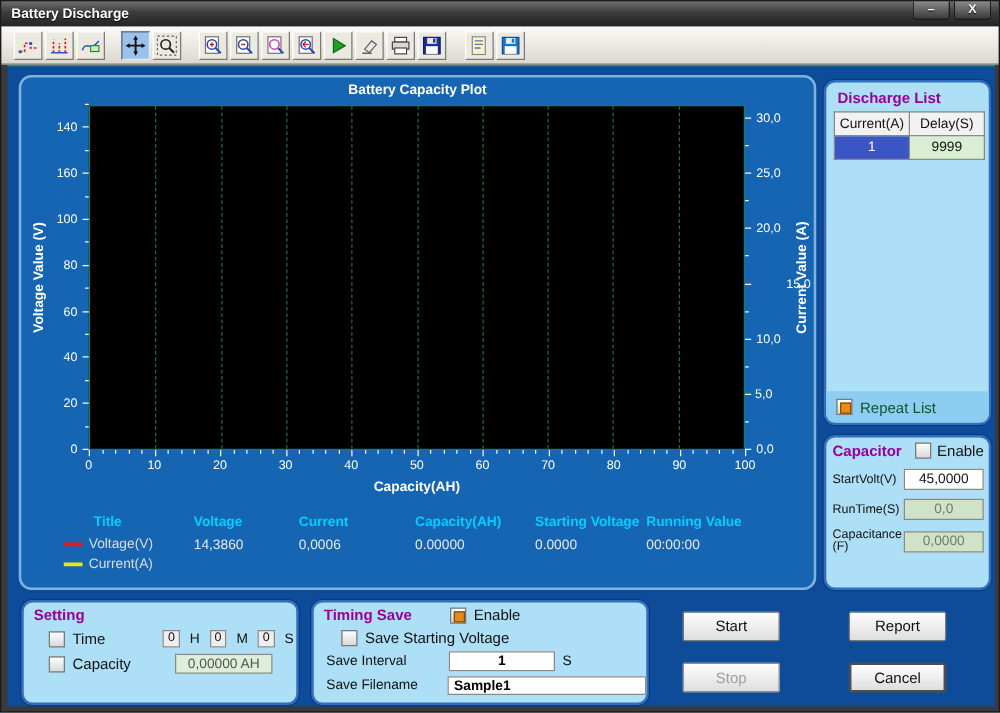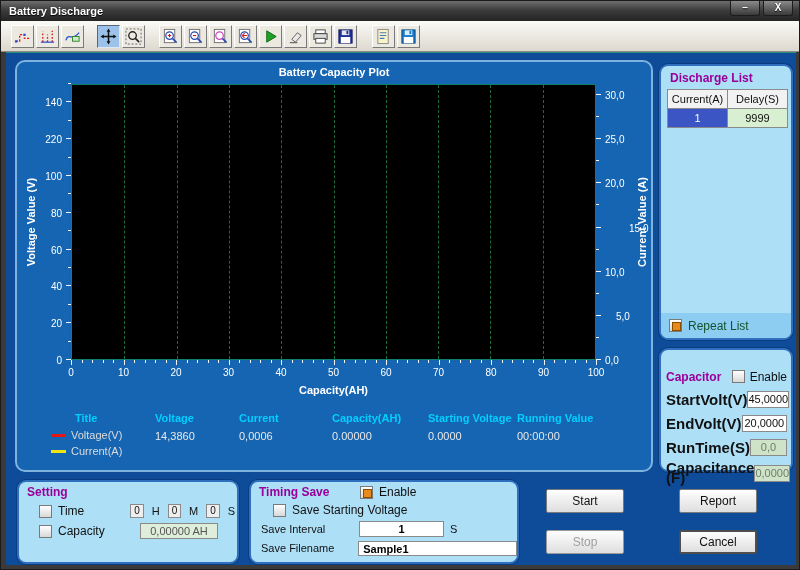--- a/index.html
+++ b/index.html
@@ -61,25 +61,25 @@
   .cell-val { background:#d9efd2; color:#111; }
   .repeat-row { position:absolute; left:0; bottom:0; width:130px; height:25px; background:#8dcdf2; border-radius:0 0 7px 7px; display:flex; align-items:center; gap:6px; padding-left:8px; }
   .repeat-row span { font-size:12px; color:#14532d; }
 
   
   .cb { width:13px; height:13px; background:linear-gradient(#ffffff,#d8d8d8); border:1px solid #7a7a7a; flex:0 0 13px; position:relative; }
   .cb.on::after { content:""; position:absolute; left:2px; top:2px; width:7px; height:7px; background:#e8891c; border:1px solid #8a4d00; }
 
   
   .cap { left:653px; top:295px; width:134px; height:124px; padding:4px 4px 0 5px; }
-  .cap-head { display:flex; gap:5px;margin-top:16px; }
+  .cap-head { display:flex; gap:5px; }
   .cap-head .ptitle { flex:1; }
   .cap-head span.enlab { font-size:12px; color:#111; }
   .cap-row { display:flex; align-items:center; margin-top:7px; }
-  .cap-row label { flex:1; font-size:15px; color:#111; line-height:10px;font-weight:bold; }
+  .cap-row label { flex:1; font-size:10px; color:#111; line-height:10px; }
   .cap-in { width:64px; height:17px; border:1px solid #8a8a8a; background:#fff; font-size:11px; color:#111; text-align:center; line-height:15px; }
   .cap-in.dis { background:#cfe3c8; color:#6d7d6d; }
 
   
   .setting { left:11px; top:427px; width:222px; height:84px; padding:3px 0 0 8px; }
   .set-row { display:flex; align-items:center; margin:4px 0 0 12px; gap:6px; height:16px; }
   .set-row label { font-size:12px; color:#111; width:76px; }
   .in { border:1px solid #8a8a8a; background:#fff; font-size:11px; color:#000; text-align:center; }
   .in-safe { width:78px; height:16px; font-weight:bold; line-height:14px; }
   .tbox { width:15px; height:14px; background:#eee; border:1px solid #8a8a8a; font-size:10px; text-align:center; line-height:12px; color:#111; }
@@ -263,39 +263,39 @@
           <div class="tick" style="right: 0px; bottom: 80%; height: 1px; width: 5px;"></div>
           <div class="tick" style="right: 0px; bottom: 86.6667%; height: 1px; width: 3px;"></div>
           <div class="tick" style="right: 0px; bottom: 93.3333%; height: 1px; width: 5px;"></div>
           <div class="tick" style="right: 0px; bottom: 100%; height: 1px; width: 3px;"></div>
           <div class="alab" style="right: 9px; bottom: 0%; transform: translateY(50%);">0</div>
           <div class="alab" style="right: 9px; bottom: 13.3333%; transform: translateY(50%);">20</div>
           <div class="alab" style="right: 9px; bottom: 26.6667%; transform: translateY(50%);">40</div>
           <div class="alab" style="right: 9px; bottom: 40%; transform: translateY(50%);">60</div>
           <div class="alab" style="right: 9px; bottom: 53.3333%; transform: translateY(50%);">80</div>
           <div class="alab" style="right: 9px; bottom: 66.6667%; transform: translateY(50%);">100</div>
-          <div class="alab" style="right: 9px; bottom: 80%; transform: translateY(50%);">220</div>
+          <div class="alab" style="right: 9px; bottom: 80%; transform: translateY(50%);">160</div>
           <div class="alab" style="right: 9px; bottom: 93.3333%; transform: translateY(50%);">140</div>
         </div>
       <div id="yr">
           <div class="tick" style="left: 0px; bottom: 0%; height: 1px; width: 5px;"></div>
           <div class="tick" style="left: 0px; bottom: 8%; height: 1px; width: 3px;"></div>
           <div class="tick" style="left: 0px; bottom: 16%; height: 1px; width: 5px;"></div>
           <div class="tick" style="left: 0px; bottom: 24%; height: 1px; width: 3px;"></div>
           <div class="tick" style="left: 0px; bottom: 32%; height: 1px; width: 5px;"></div>
           <div class="tick" style="left: 0px; bottom: 40%; height: 1px; width: 3px;"></div>
           <div class="tick" style="left: 0px; bottom: 48%; height: 1px; width: 5px;"></div>
           <div class="tick" style="left: 0px; bottom: 56%; height: 1px; width: 3px;"></div>
           <div class="tick" style="left: 0px; bottom: 64%; height: 1px; width: 5px;"></div>
           <div class="tick" style="left: 0px; bottom: 72%; height: 1px; width: 3px;"></div>
           <div class="tick" style="left: 0px; bottom: 80%; height: 1px; width: 5px;"></div>
           <div class="tick" style="left: 0px; bottom: 88%; height: 1px; width: 3px;"></div>
           <div class="tick" style="left: 0px; bottom: 96%; height: 1px; width: 5px;"></div>
           <div class="alab" style="left: 9px; bottom: 0%; transform: translateY(50%);">0,0</div>
-          <div class="alab" style="left: 20px; bottom: 16%; transform: translateY(50%); margin-top: 24px;">5,0</div>
+          <div class="alab" style="left: 8px; bottom: 16%; transform: translateY(50%); margin-top: 24px;">5,0</div>
           <div class="alab" style="left: 9px; bottom: 32%; transform: translateY(50%);">10,0</div>
           <div class="alab" style="left: 9px; bottom: 48%; transform: translateY(50%); margin-left: 24px;">15,0</div>
           <div class="alab" style="left: 9px; bottom: 64%; transform: translateY(50%);">20,0</div>
           <div class="alab" style="left: 9px; bottom: 80%; transform: translateY(50%);">25,0</div>
           <div class="alab" style="left: 9px; bottom: 96%; transform: translateY(50%);">30,0</div>
         </div>
       <div id="xa">
           <div class="tick" style="left: 0%; top: 0px; width: 1px; height: 5px;"></div>
           <div class="tick" style="left: 2%; top: 0px; width: 1px; height: 3px;"></div>
           <div class="tick" style="left: 4%; top: 0px; width: 1px; height: 3px;"></div>
@@ -422,24 +422,20 @@
       <div class="cap-head">
         <div class="ptitle">Capacitor</div>
         <div class="cb"></div>
         <span class="enlab">Enable</span>
       </div>
       <div class="cap-row">
           <label>StartVolt(V)</label>
           <div class="cap-in">45,0000</div>
         </div>
       <div class="cap-row">
-          <label>EndVolt(V)</label>
-          <div class="cap-in">20,0000</div>
-        </div>
-      <div class="cap-row">
           <label>RunTime(S)</label>
           <div class="cap-in dis">0,0</div>
         </div>
       <div class="cap-row">
           <label>Capacitance (F)</label>
           <div class="cap-in dis">0,0000</div>
         </div>
     </div>
 
     <div class="lpanel setting">

